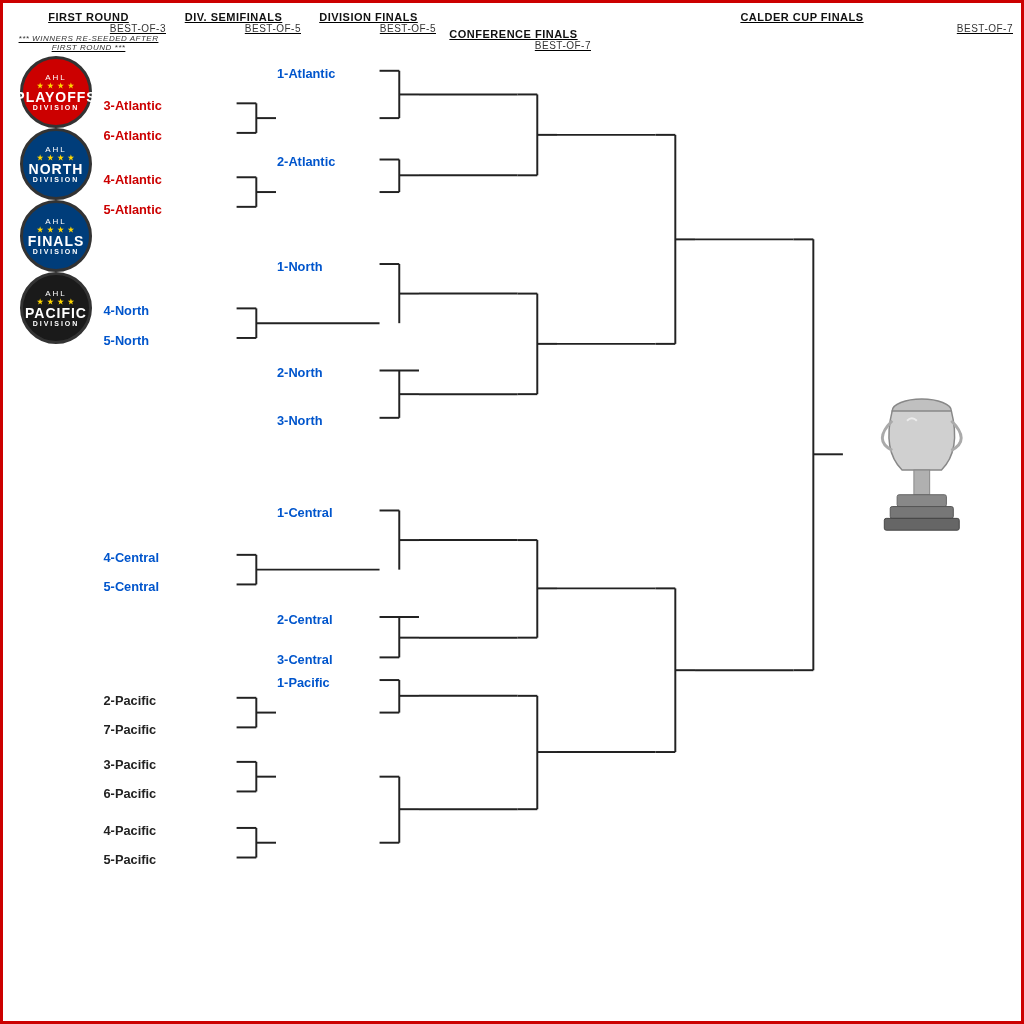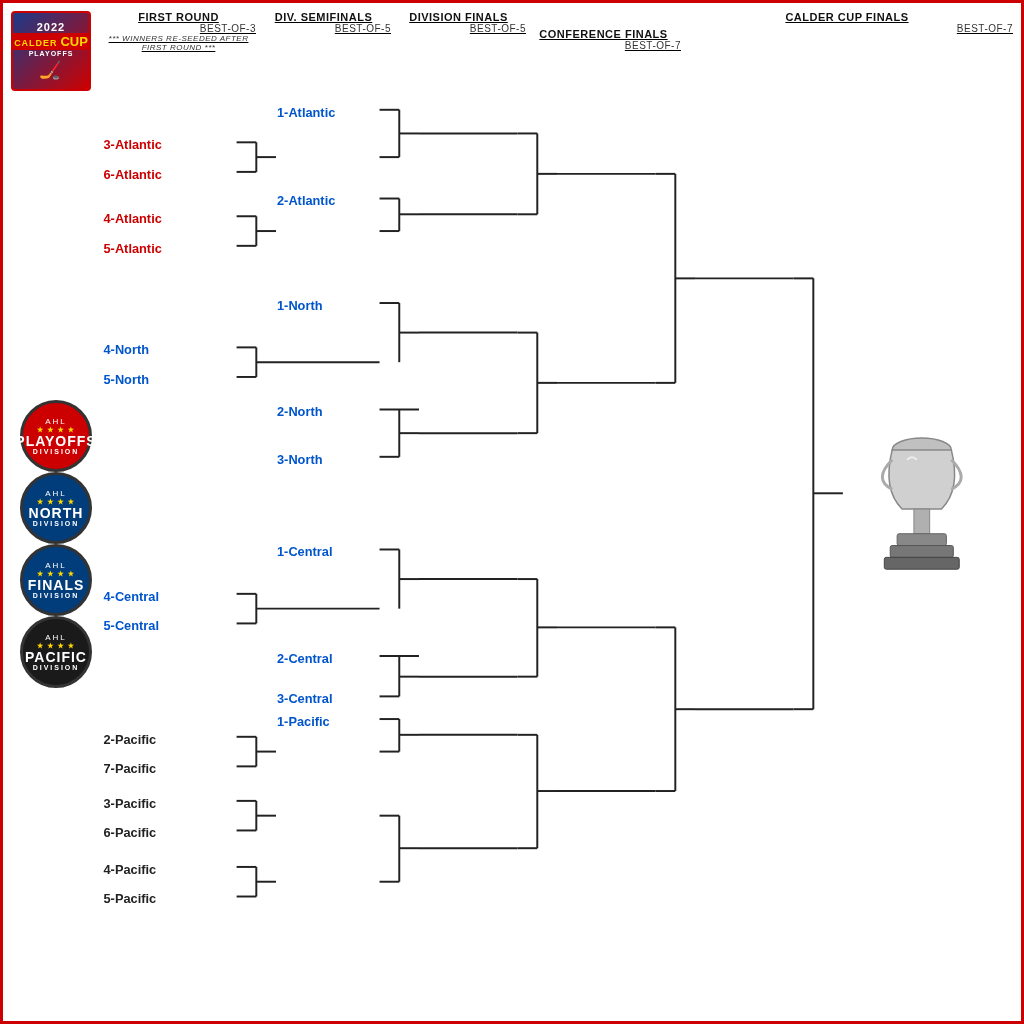--- a/index.html
+++ b/index.html
@@ -108,21 +108,21 @@
       height: calc(100% - 95px);
       position: relative;
     }
 
     
     .div-logos {
       width: 90px;
       flex-shrink: 0;
       display: flex;
       flex-direction: column;
-      justify-content: center;
+      justify-content: flex-start;
       align-items: center;
       padding-bottom: 10px;
     }
 
     .div-badge {
       width: 72px;
       height: 72px;
       border-radius: 50%;
       border: 3px solid #333;
       display: flex;
@@ -175,32 +175,20 @@
       width: 100%;
       height: 100%;
     }
   </style>
 </head>
 <body>
 
 <div class="main-container">
 
   <div class="header-row">
-    <div class="logo-area">
-      <div class="logo-box">
-        <div class="logo-year">2022</div>
-        <div style="background:#c00;width:100%;text-align:center;padding:1px 0;">
-          <span class="logo-calder">CALDER</span>
-          <span class="logo-cup"> CUP</span>
-        </div>
-        <div class="logo-playoffs">PLAYOFFS</div>
-
-        <div style="color:#4af;font-size:18px;margin-top:2px;">🏒</div>
-      </div>
-    </div>
 
     <div class="col-headers">
 
       <div class="col-header" style="width:155px;">
         <div>FIRST ROUND</div>
         <div class="sub">best-of-3</div>
         <div class="note">*** winners re-seeded after First Round ***</div>
       </div>
 
       <div class="col-header" style="width:135px;">

